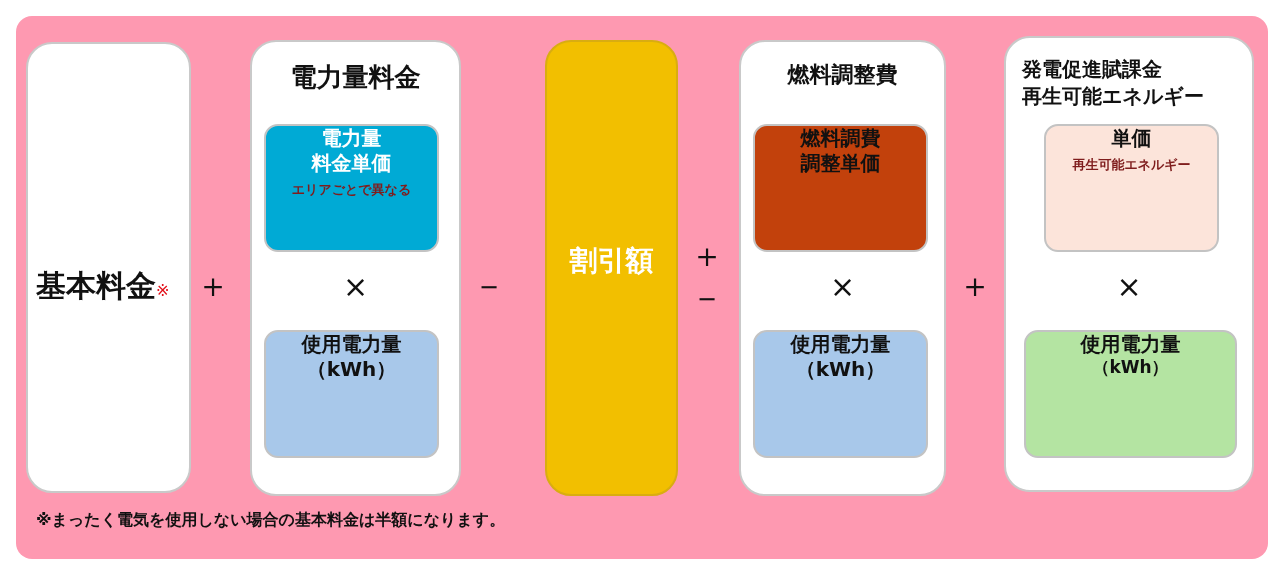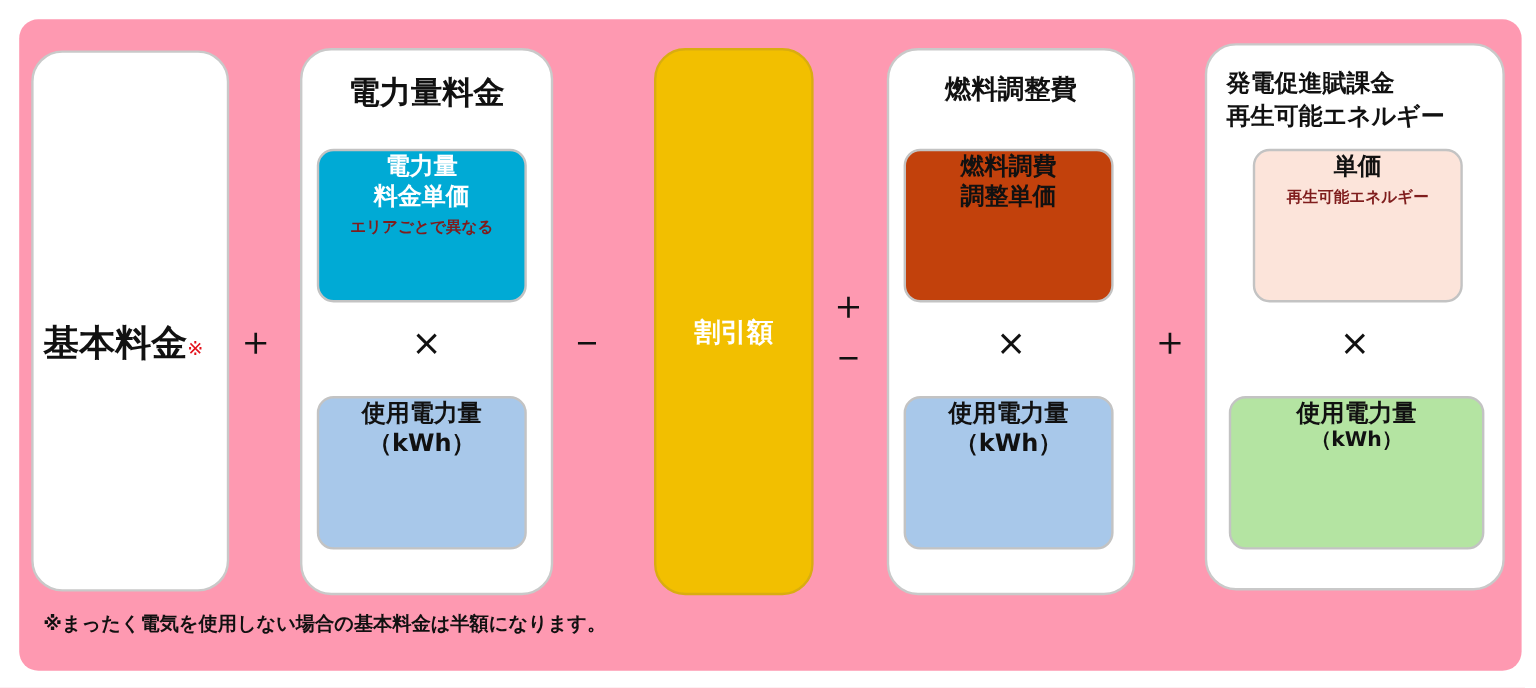--- a/index.html
+++ b/index.html
@@ -36,21 +36,21 @@
   <div class="times" style="top:230px;">×</div>
   <div class="box" style="left:12px;top:288px;width:175px;height:128px;background:#a8c8ea;font-size:20px;">
     <span>使用電力量</span>
     <span>（kWh）</span>
   </div>
 </div>
 
 <div class="op" style="left:472px;top:268px;">－</div>
 
 <div class="card" style="left:545px;top:40px;width:133px;height:456px;background:#f2bf00;border-color:#d9ad10;">
-  <div class="title" style="top:220px;font-size:22px;color:#fff;">割引額</div>
+  <div class="title" style="top:200px;font-size:28px;color:#fff;">割引額</div>
 </div>
 
 <div class="op" style="left:690px;top:238px;">＋</div>
 <div class="op" style="left:690px;top:280px;">－</div>
 
 <div class="card" style="left:739px;top:40px;width:207px;height:456px;">
   <div class="title" style="top:18px;font-size:22px;">燃料調整費</div>
   <div class="box" style="left:12px;top:82px;width:175px;height:128px;background:#c2410c;font-size:20px;">
     <span>燃料調費</span>
     <span>調整単価</span>

